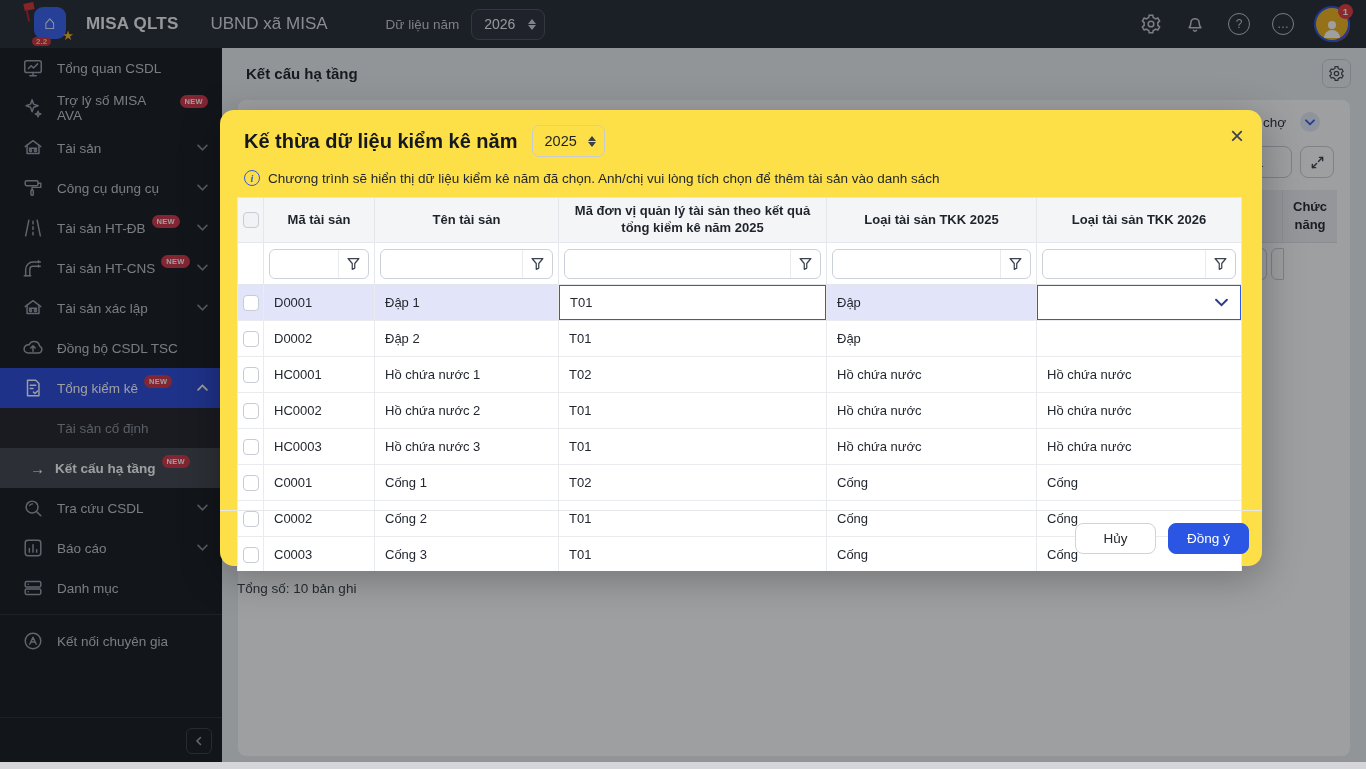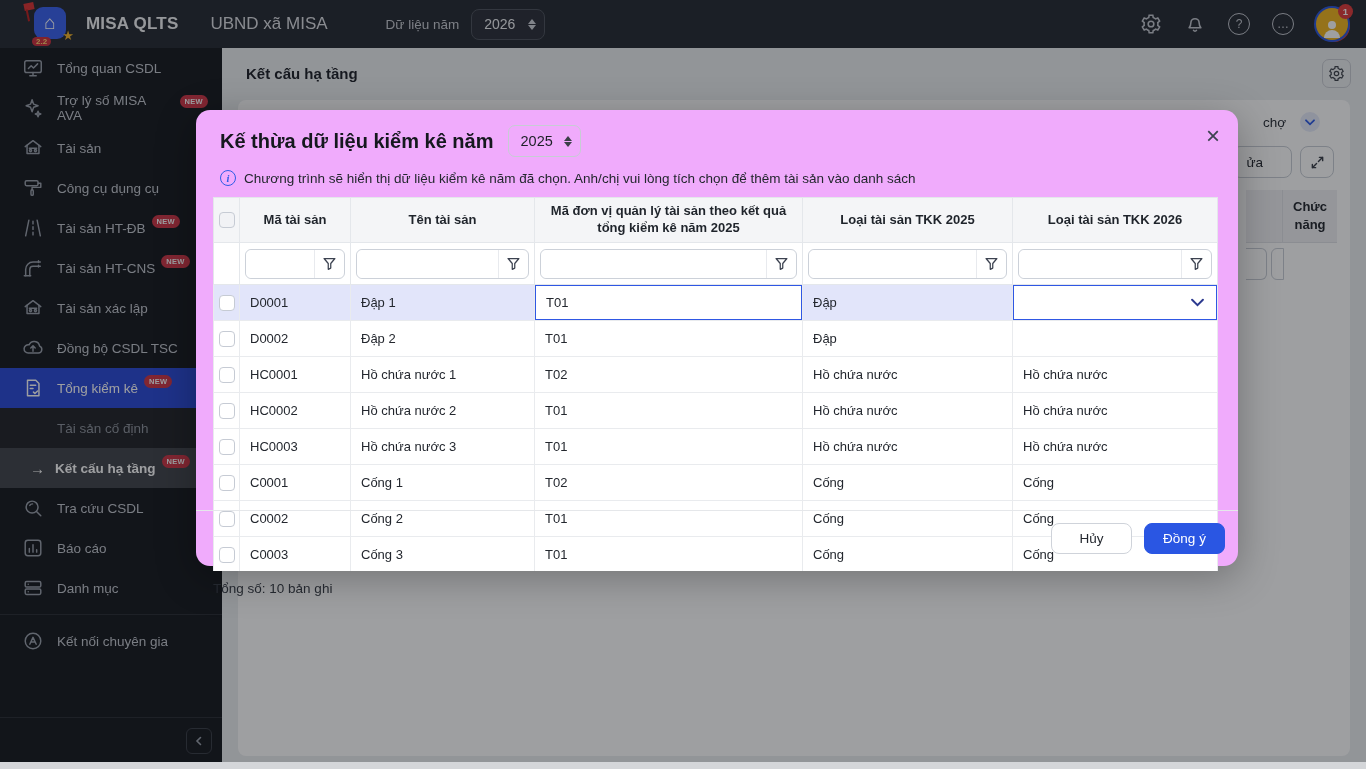--- a/index.html
+++ b/index.html
@@ -57,21 +57,21 @@
   .frag-thead { position:absolute; left:1008px; top:90px; width:91px; height:53px; background:#f0f1f4; border-bottom:1px solid #dfe2e7; display:flex; }
   .frag-thead .vline { width:1px; background:#dfe2e7; margin-left:36px; }
   .frag-chucnang { flex:1; display:flex; align-items:center; justify-content:center; text-align:center; font-size:13px; font-weight:bold; color:#23272e; line-height:1.35; }
   .frag-filter1 { position:absolute; left:1008px; top:148px; width:21px; height:32px; border:1px solid #c9ced6; border-left:none; border-radius:0 6px 6px 0; background:#fff; }
   .frag-filter2 { position:absolute; left:1033px; top:148px; width:13px; height:32px; border:1px solid #c9ced6; border-radius:6px 0 0 6px; background:#fff; }
   .bold { font-weight:normal; }
   .bottom-strip { position:absolute; left:0; top:762px; width:1366px; height:7px; background:#d4d6d9; z-index:70; }
 
   
   .overlay { position:absolute; left:0; top:0; width:1366px; height:762px; background:rgba(12,15,20,0.40); z-index:40; }
-  .modal { position:absolute; left:196px; top:110px; width:1042px; height:456px; background:#f0abfc; border-radius:14px; z-index:60; box-shadow:0 10px 40px rgba(0,0,0,.3); }
+  .modal { position:absolute; left:220px; top:110px; width:1042px; height:456px; background:#fde047; border-radius:14px; z-index:60; box-shadow:0 10px 40px rgba(0,0,0,.3); }
   .m-head { display:flex; align-items:center; padding:15px 24px 0 24px; }
   .m-title { font-size:20px; font-weight:bold; color:#15181e; }
   .m-year { display:flex; align-items:center; justify-content:space-between; margin-left:14px; width:73px; height:32px; border:1px solid #c7ccd4; border-radius:7px; padding:0 8px 0 12px; font-size:14.5px; color:#1d2128; cursor:pointer; }
   .m-year .updn i.up { border-bottom-color:#3a3f48; }
   .m-year .updn i.dn { border-top-color:#3a3f48; }
   .m-close { position:absolute; top:14px; right:18px; font-size:24px; color:#3c4250; cursor:pointer; line-height:1; }
   .m-info { display:flex; align-items:center; gap:8px; padding:13px 24px 0 24px; font-size:13.5px; color:#23272e; }
   .info-ico { width:16px; height:16px; border-radius:50%; border:1.4px solid #2e5ce6; color:#2e5ce6; font-size:10.5px; font-weight:bold; display:flex; align-items:center; justify-content:center; font-family:"Liberation Serif", serif; font-style:italic; flex:none; }
 
   .m-table { margin:11px 7px 0 17px; position:relative; }

